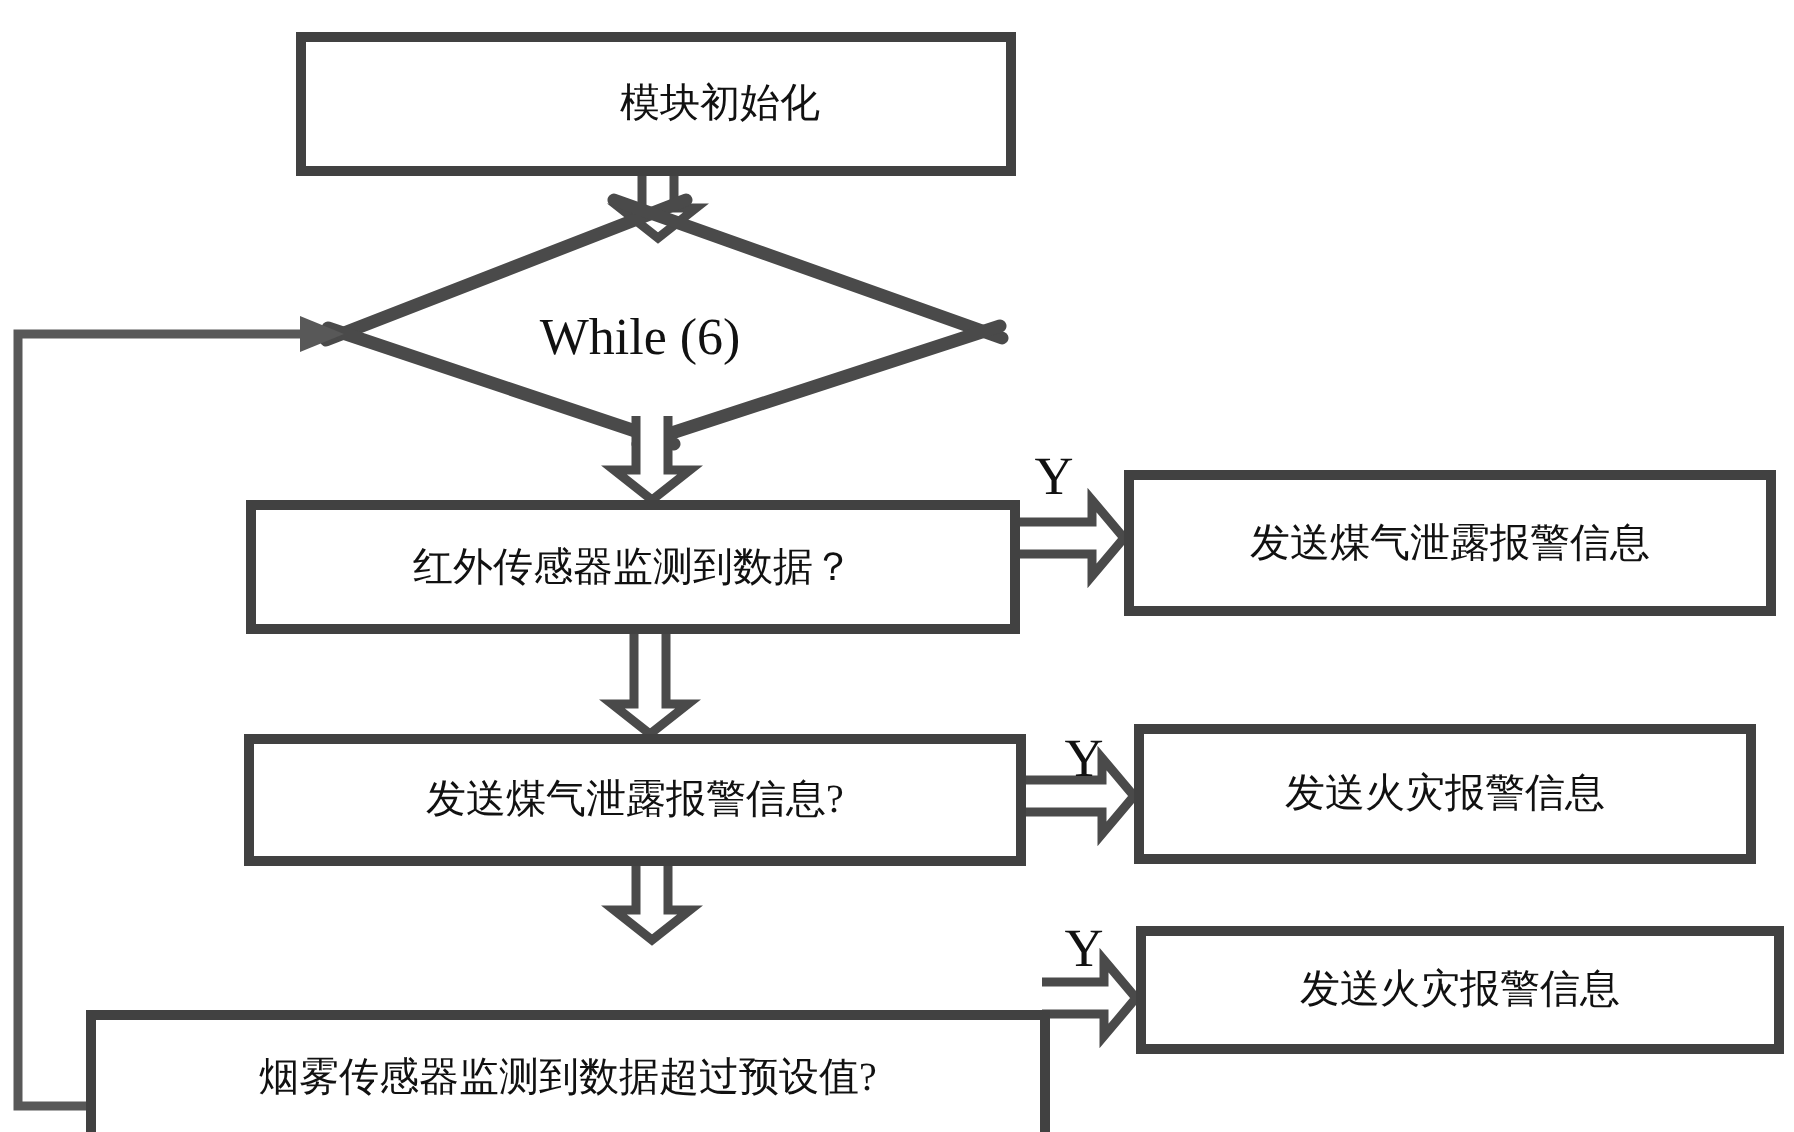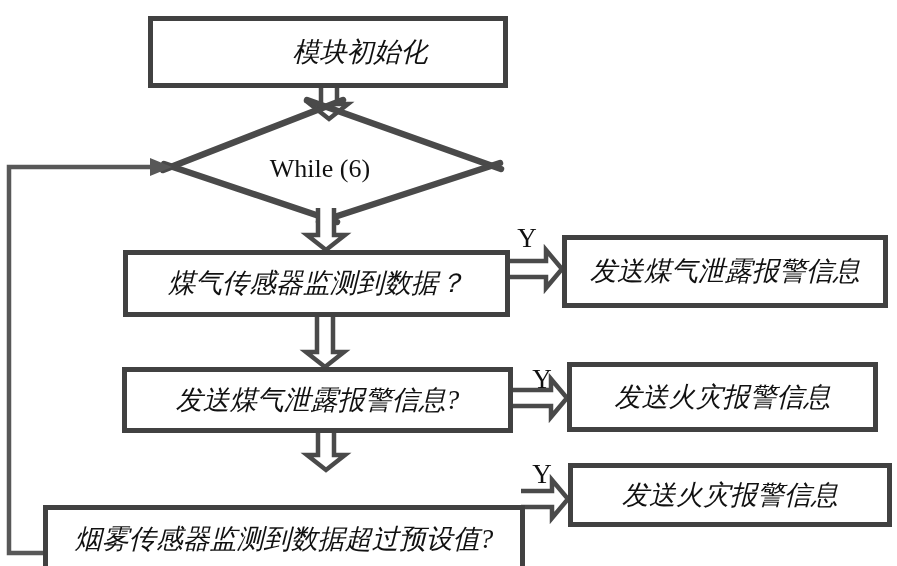--- a/index.html
+++ b/index.html
@@ -22,24 +22,23 @@
     top: 0;
   }
   .node {
     position: absolute;
     box-sizing: border-box;
     border: 5px solid #414141;
     background: #ffffff;
     display: flex;
     align-items: center;
     justify-content: center;
-    font-size: 27px;
+    font-size: 20px;
     white-space: nowrap;
     line-height: 1;
-    font-style: italic;
   }
   .node-init       { left: 148px; top: 16px;  width: 360px; height: 72px; padding-left: 64px; }
   .node-gas        { left: 123px; top: 250px; width: 387px; height: 67px; }
   .node-ir         { left: 122px; top: 367px; width: 391px; height: 66px; }
   .node-smoke      { left: 43px;  top: 470px; width: 482px; height: 68px; margin-top: 35px; }
   .node-gas-alarm  { left: 562px; top: 235px; width: 326px; height: 73px; }
   .node-ir-alarm   { left: 567px; top: 362px; width: 311px; height: 70px; }
   .node-fire-alarm { left: 568px; top: 463px; width: 324px; height: 64px; }
   .diamond-label {
     position: absolute;
@@ -115,21 +114,21 @@
 
   <div class="node node-init">
     <span>模块初始化</span>
   </div>
 
   <div class="diamond-label">
     <span>While (6)</span>
   </div>
 
   <div class="node node-gas">
-    <span>煤气传感器监测到数据？</span>
+    <span>红外传感器监测到数据？</span>
   </div>
 
   <div class="node node-gas-alarm">
     <span>发送煤气泄露报警信息</span>
   </div>
 
   <div class="node node-ir">
     <span>发送煤气泄露报警信息?</span>
   </div>
 

